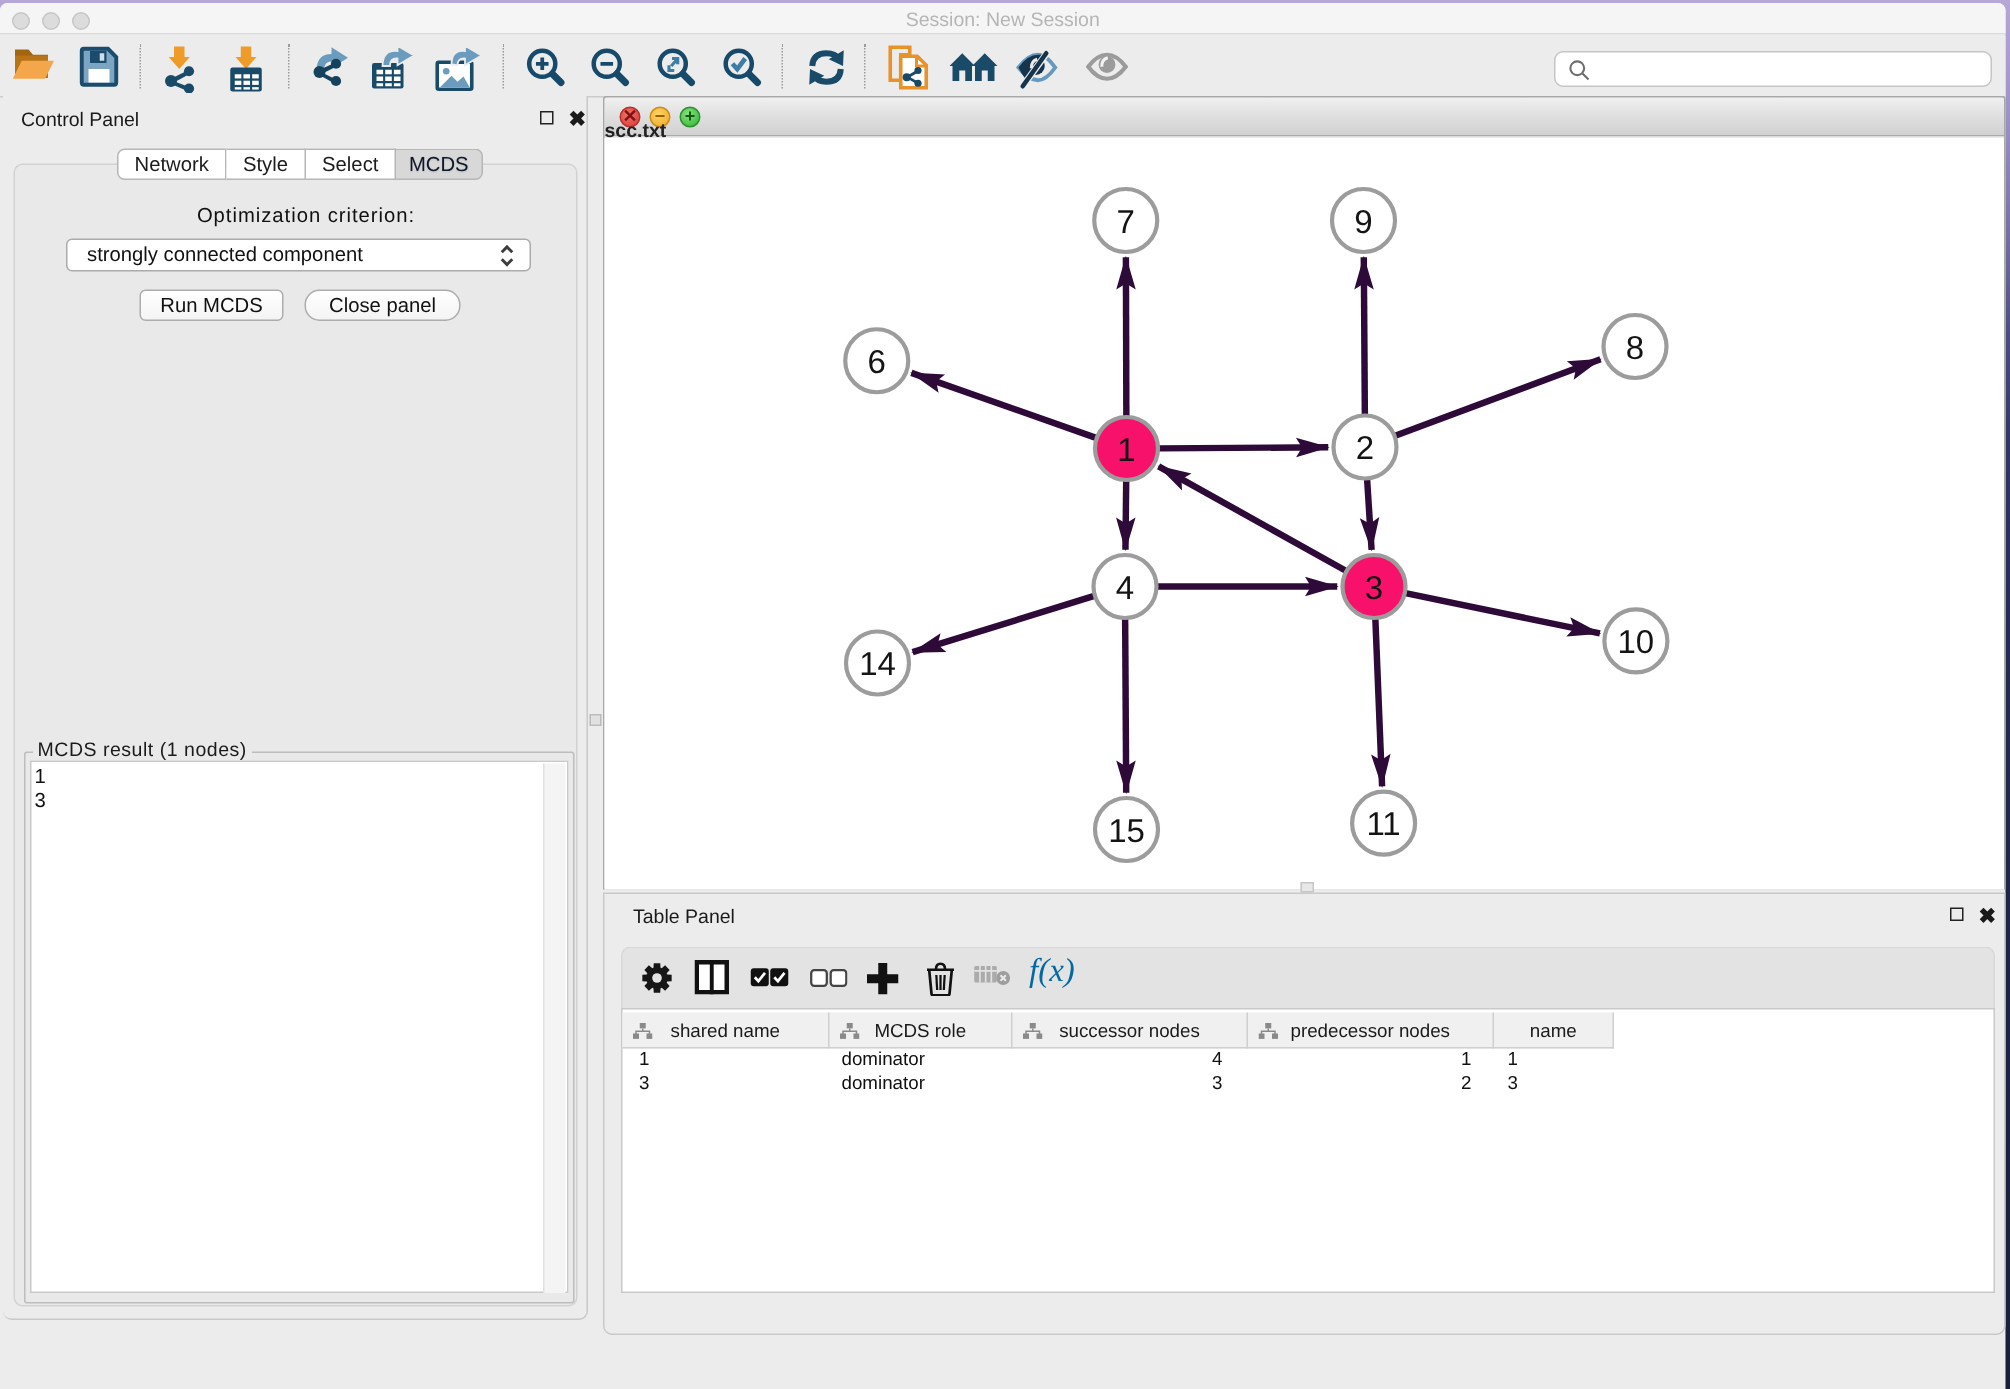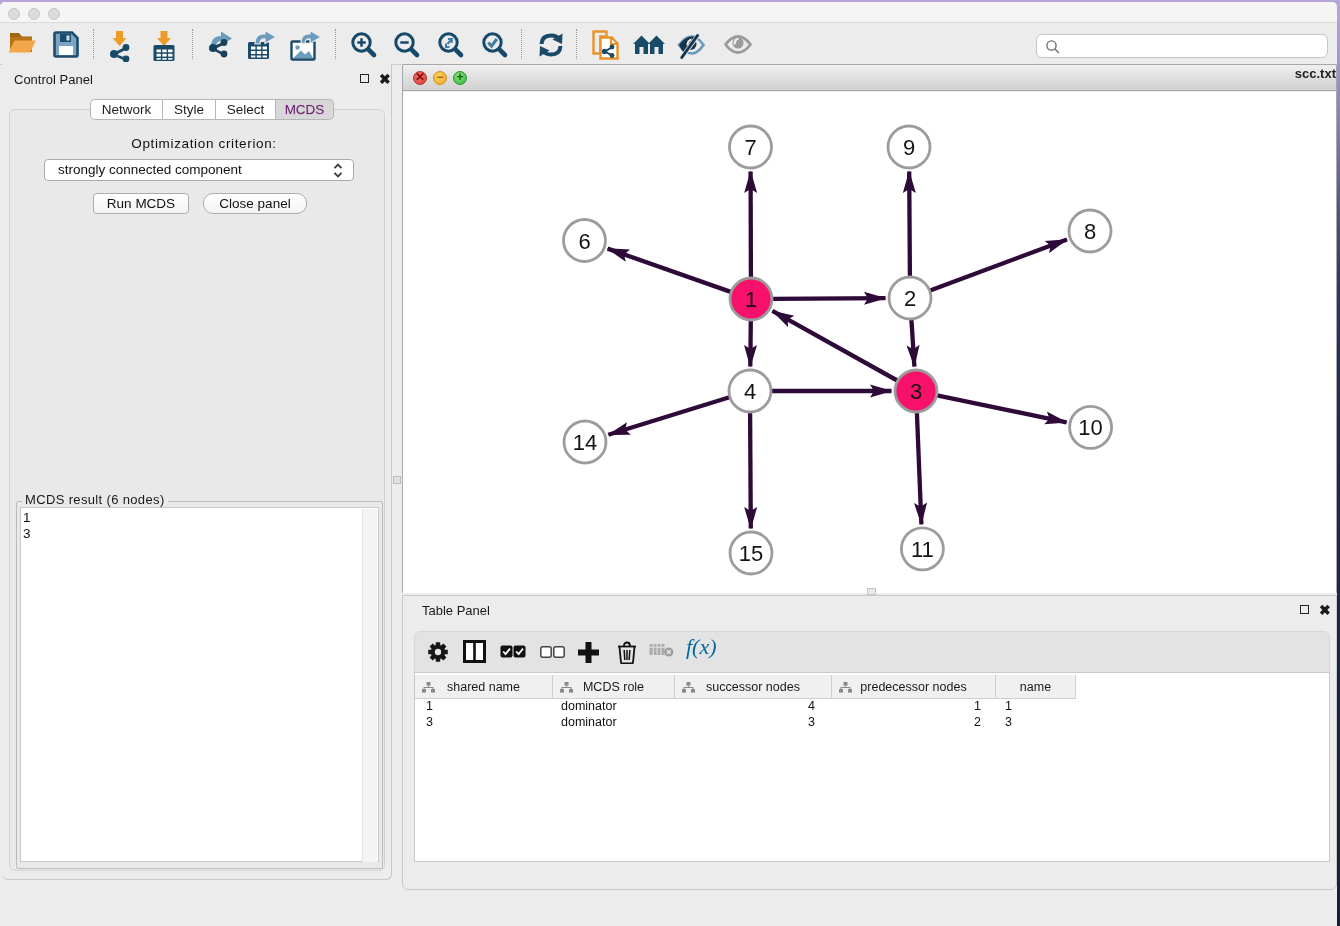--- a/index.html
+++ b/index.html
@@ -18,35 +18,35 @@
 
 #cpanel { position:absolute; left:2px; top:62px; width:390px; height:816px; background:#ececec; border:1px solid #c9c9c9; border-top:none; border-left:none; border-radius:0 0 6px 6px; }
 #cpanel .phead { position:absolute; left:12px; top:8px; font-size:13px; color:#1a1a1a; }
 .sq-ico { position:absolute; width:9px; height:9px; border:1.6px solid #222; }
 .x-ico { position:absolute; font-size:14px; font-weight:bold; color:#1a1a1a; line-height:1; }
 #cp-content { position:absolute; left:7px; top:45px; width:376px; height:762px; background:#e9e9e9; border:1px solid #d2d2d2; border-radius:6px; }
 .tabgrp { position:absolute; display:flex; font-size:13.5px; }
 .tabgrp .tab { border:1px solid #b6b6b6; border-left:none; background:#fff; color:#1c1c1c; text-align:center; line-height:19px; height:21px; }
 .tabgrp .tab:first-child { border-left:1px solid #b6b6b6; border-radius:5px 0 0 5px; }
 .tabgrp .tab:last-child { border-radius:0 5px 5px 0; }
-.tabgrp .tab.sel { background:#d8d8d8; color:#701a75; text-shadow:0 0 1px #bbb, 0 1px 0 #cfcfcf; }
+.tabgrp .tab.sel { background:#d8d8d8; color:#0f172a; text-shadow:0 0 1px #bbb, 0 1px 0 #cfcfcf; }
 #optlabel { position:absolute; left:7px; top:71.5px; width:390px; text-align:center; font-size:13.5px; letter-spacing:0.65px; color:#111; }
 #combo { position:absolute; left:42px; top:95px; width:310px; height:22px; background:#fff; border:1px solid #ababab; border-radius:4px; font-size:13.5px; color:#111; line-height:20px; padding-left:13px; }
 #combochev { position:absolute; right:9px; top:3px; }
 .btn { position:absolute; height:21px; background:linear-gradient(#ffffff,#f4f4f4); border:1px solid #adadad; border-radius:4px; font-size:13.5px; color:#111; text-align:center; line-height:19px; }
 #mcdsbox { position:absolute; left:14px; top:430px; width:367px; height:375px; border:1px solid #bdbdbd; border-radius:2px; }
 #mcdsbox legend { font-size:13px; color:#1a1a1a; margin-left:5px; padding:0 3px; position:relative; top:-2px; letter-spacing:0.35px; }
 #mcdslist { position:absolute; left:3px; top:-2px; width:359px; height:355px; background:#fff; border:1px solid #c9c9c9; font-size:13.5px; color:#111; padding:2px 0 0 2px; line-height:16px; }
 #mcdssb { position:absolute; right:1px; top:1px; width:15px; height:353px; background:#f4f4f4; border-left:1px solid #e2e2e2; }
 
 #netframe { position:absolute; left:402px; top:62px; width:935px; height:529px; border:1px solid #a8a8a8; border-radius:2px 2px 0 0; }
 #nettitle { position:absolute; left:0; top:0; width:100%; height:26px; background:linear-gradient(#f0f0f0,#dcdcdc 60%,#d2d2d2); border-bottom:1px solid #aaaaaa; border-radius:2px 2px 0 0; }
 .mbtn { position:absolute; top:5.5px; width:14px; height:14px; border-radius:50%; border:0.5px solid; font-size:12px; font-weight:bold; text-align:center; line-height:13px; }
 .mbtn span { position:relative; top:-1px; }
-#nettext { position:absolute; left:0; top:1px; width:100%; text-align:right; font-size:13px; font-weight:bold; color:#222; }
+#nettext { position:absolute; left:0; top:14px; width:100%; text-align:left; font-size:13px; font-weight:bold; color:#222; }
 #canvas { position:absolute; left:0; top:27px; width:933px; height:501px; background:#ffffff; }
 #hgrip { position:absolute; left:464px; bottom:-2px; width:9px; height:7px; background:#e8e8e8; border:1px solid #c6c6c6; }
 #vsplit-grip { position:absolute; left:393px; top:474px; width:8px; height:8px; background:#e0e0e0; border:1px solid #bcbcbc; }
 
 #tpanel { position:absolute; left:402px; top:593px; width:935px; height:295px; background:#ececec; border:1px solid #c9c9c9; border-radius:0 0 6px 6px; }
 #ttoolbar { position:absolute; left:11px; top:35px; width:916px; height:41px; background:#e3e3e3; border:1px solid #d8d8d8; border-radius:6px 6px 0 0; border-bottom:none; }
 #tablebox { position:absolute; left:11px; top:76px; width:916px; height:190px; background:#fff; border:1px solid #c9c9c9; }
 #thead { position:absolute; left:0; top:2px; width:661px; height:24px; background:#f0f0f0; border-bottom:1px solid #cfcfcf; }
 .trow { position:absolute; left:0; width:916px; height:17px; font-size:12.5px; color:#111; }
 .trow span { position:absolute; top:1px; }
@@ -60,20 +60,21 @@
 #membtn { position:absolute; left:1252px; top:6px; width:76px; height:24px; background:#f8f8f8; border:1px solid #b9b9b9; font-size:12.5px; color:#111; text-align:center; line-height:22px; }
 #memdot { display:inline-block; width:11px; height:11px; border-radius:50%; background:#1e9e3e; margin-right:5px; vertical-align:-1px; }
 </style>
 </head>
 <body>
 <div id="win">
   <div id="titlebar">
     <div class="tl" style="left:8px;"></div>
     <div class="tl" style="left:28px;"></div>
     <div class="tl" style="left:48px;"></div>
+    <div id="ttext">Session: New Session</div>
   </div>
   <div id="toolbar">
     <svg class="tbi" style="left:6px;" width="32" height="30" viewBox="0 0 32 30">
       <path d="M4 3 h9 l3 3.5 h10 v4 h-22 z" fill="#a2640f"></path>
       <rect x="4" y="7" width="22" height="15" fill="#b87217"></rect>
       <path d="M8.5 10.5 h21.5 l-6 12 h-21.5 z" fill="#f4a74a"></path>
     </svg>
     <svg class="tbi" style="left:52px;" width="28" height="29" viewBox="0 0 28 29">
       <path d="M2.5 4 Q2.5 2.5 4 2.5 L20 2.5 L25.5 8 L25.5 25 Q25.5 26.5 24 26.5 L4 26.5 Q2.5 26.5 2.5 25 Z" fill="#7ca5c4" stroke="#1b4c6c" stroke-width="2.6"></path>
       <rect x="8" y="4" width="11" height="8" fill="#1b4c6c"></rect>
@@ -213,37 +214,37 @@
           <circle cx="6.5" cy="6.5" r="4.6" fill="none" stroke="#6e6e6e" stroke-width="1.4"></circle>
           <line x1="10" y1="10" x2="14" y2="14" stroke="#6e6e6e" stroke-width="1.4"></line>
         </svg>
       </div>
   </div>
   <div id="cpanel">
     <div class="phead">Control Panel</div>
     <div class="sq-ico" style="left:358px; top:10px;"></div>
     <div class="x-ico" style="left:377px; top:8px;">✖</div>
     <div id="cp-content"></div>
-    <div class="tabgrp" style="left:88px; top:35px;">
+    <div class="tabgrp" style="left:76px; top:35px;">
       <div class="tab" style="width:73px;">Network</div>
       <div class="tab" style="width:53px;">Style</div>
       <div class="tab" style="width:60px;">Select</div>
       <div class="tab sel" style="width:58px;">MCDS</div>
     </div>
     <div id="combo">strongly connected component
       <svg id="combochev" width="12" height="15" viewBox="0 0 12 15">
           <path d="M2.5 5.2 L6 1.6 L9.5 5.2" fill="none" stroke="#3d3d3d" stroke-width="1.9"></path>
           <path d="M2.5 9.8 L6 13.4 L9.5 9.8" fill="none" stroke="#3d3d3d" stroke-width="1.9"></path>
         </svg>
     </div>
     <div id="optlabel">Optimization criterion:</div>
     <div class="btn" style="left:91px; top:129px; width:96px;">Run MCDS</div>
     <div class="btn" style="left:201px; top:129px; width:104px;border-radius:10px;">Close panel</div>
     <fieldset id="mcdsbox">
-      <legend>MCDS result (6 nodes)</legend>
+      <legend>MCDS result (1 nodes)</legend>
       <div id="mcdslist">1<br>3<div id="mcdssb"></div></div>
     </fieldset>
   </div>
 
   <div id="netframe">
     <div id="nettitle">
       <div class="mbtn" style="left:10px; background:radial-gradient(circle at 40% 35%, #f0706c, #da3a34); border-color:#b7322d;"><span style="color:#7e1410;">✕</span></div>
       <div class="mbtn" style="left:30px; background:radial-gradient(circle at 40% 35%, #fdd35f, #f0a727); border-color:#c98d1e;"><span style="color:#95600e;">−</span></div>
       <div class="mbtn" style="left:50px; background:radial-gradient(circle at 40% 35%, #8ae07e, #2eb434); border-color:#2a9330;"><span style="color:#0d5c10;">+</span></div>
       <div id="nettext">scc.txt</div>

